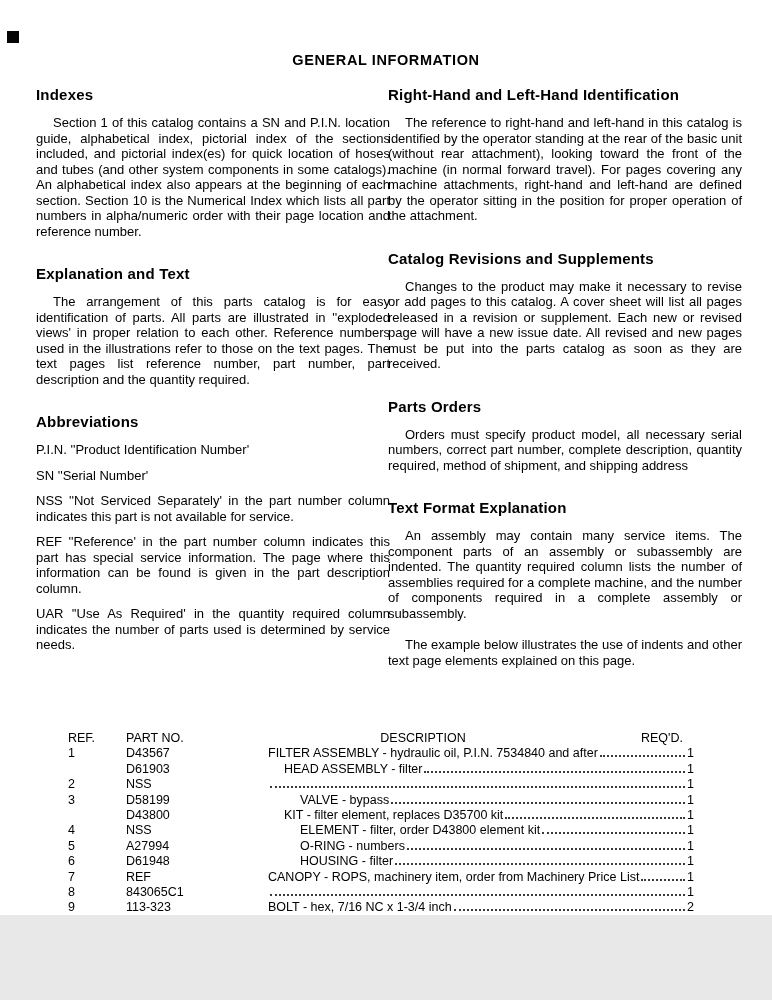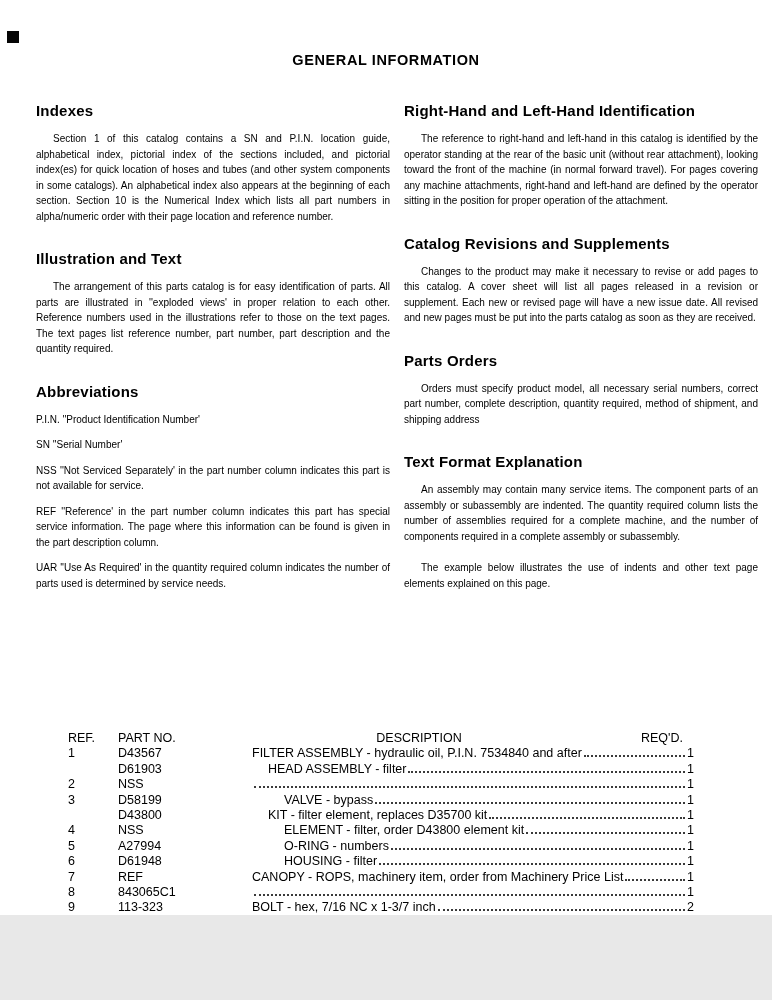--- a/index.html
+++ b/index.html
@@ -9,33 +9,33 @@
     font-family:"Liberation Sans", "DejaVu Sans", sans-serif;
     overflow:hidden;
   }
   .artifact { position:absolute; left:7px; top:31px; width:12px; height:12px; background:#050505; }
   .title {
     position:absolute; top:52px; left:0; width:100%; margin:0;
     text-align:center; font-size:14.5px; font-weight:bold; letter-spacing:0.6px;
   }
   .col { position:absolute; top:86px; width:354px; }
   .col-left  { left:36px; }
-  .col-right { left:404px; }
+  .col-right { left:388px; }
   .sec-head { margin:26px 0 0 0; font-size:15px; font-weight:bold; letter-spacing:0.2px; }
-  .sec:first-child .sec-head { margin-top:16px; }
+  .sec:first-child .sec-head { margin-top:0; }
   .para {
-    margin:12px 0 0 0; font-size:10px; line-height:15.5px;
+    margin:12px 0 0 0; font-size:13px; line-height:15.5px;
     text-align:justify; text-justify:inter-word;
   }
   .para.indent { text-indent:17px; }
   .para.tight { margin-top:10px; }
   .para + .para:not(.tight) { margin-top:16px; }
 
   .ptable { position:absolute; left:60px; top:731px; width:636px; font-size:12.5px; }
-  .trow { display:flex; align-items:baseline; height:15.4px; white-space:nowrap; }
+  .trow { display:flex; align-items:baseline; height:15.4px; white-space:nowrap;gap:8px; }
   .c-ref  { width:50px; padding-left:8px; flex:none; }
   .c-part { width:134px; flex:none; }
   .c-desc { flex:1; display:flex; align-items:flex-end; min-width:0; }
   .d-text { white-space:nowrap; }
   .leader { flex:1; min-width:8px; border-bottom:2px dotted #3a3a3a; margin:0 2px 3px 2px; }
   .d-qty  { white-space:nowrap; padding-right:2px; }
   .thead  { font-weight:normal; }
   .h-desc { flex:1; text-align:center; padding-right:46px; }
   .h-reqd { width:60px; text-align:center; padding-right:4px; flex:none; }
 </style>
@@ -45,21 +45,21 @@
 <div class="page">
   <div class="artifact"></div>
   <h1 class="title">GENERAL INFORMATION</h1>
 
   <div class="col col-left" id="col-left">
       <div class="sec">
         <h2 class="sec-head">Indexes</h2>
         <p class="para indent">Section 1 of this catalog contains a SN and P.I.N. location guide, alphabetical index, pictorial index of the sections included, and pictorial index(es) for quick location of hoses and tubes (and other system components in some catalogs). An alphabetical index also appears at the beginning of each section. Section 10 is the Numerical Index which lists all part numbers in alpha/numeric order with their page location and reference number.</p>
       </div>
       <div class="sec">
-        <h2 class="sec-head">Illustration and Text</h2>
+        <h2 class="sec-head">Explanation and Text</h2>
         <p class="para indent">The arrangement of this parts catalog is for easy identification of parts. All parts are illustrated in ''exploded views' in proper relation to each other. Reference numbers used in the illustrations refer to those on the text pages. The text pages list reference number, part number, part description and the quantity required.</p>
       </div>
       <div class="sec">
         <h2 class="sec-head">Abbreviations</h2>
         <p class="para ">P.I.N. ''Product Identification Number'</p>
         <p class="para tight">SN ''Serial Number'</p>
         <p class="para tight">NSS ''Not Serviced Separately' in the part number column indicates this part is not available for service.</p>
         <p class="para tight">REF ''Reference' in the part number column indicates this part has special service information. The page where this information can be found is given in the part description column.</p>
         <p class="para tight">UAR ''Use As Required' in the quantity required column indicates the number of parts used is determined by service needs.</p>
       </div>
@@ -177,21 +177,21 @@
           <span class="c-part">843065C1</span>
           <span class="c-desc">
             <span class="leader"></span>
             <span class="d-qty">1</span>
           </span>
         </div>
         <div class="trow">
           <span class="c-ref">9</span>
           <span class="c-part">113-323</span>
           <span class="c-desc">
-            <span class="d-text" style="padding-left: 0px;">BOLT - hex, 7/16 NC x 1-3/7 inch</span>
+            <span class="d-text" style="padding-left: 0px;">BOLT - hex, 7/16 NC x 1-3/4 inch</span>
             <span class="leader"></span>
             <span class="d-qty">2</span>
           </span>
         </div>
         <div class="trow">
           <span class="c-ref">10</span>
           <span class="c-part">814-8030</span>
           <span class="c-desc">
             <span class="d-text" style="padding-left: 0px;">BOLT - hex, 8 - 1.91 x 30 mm</span>
             <span class="leader"></span>

